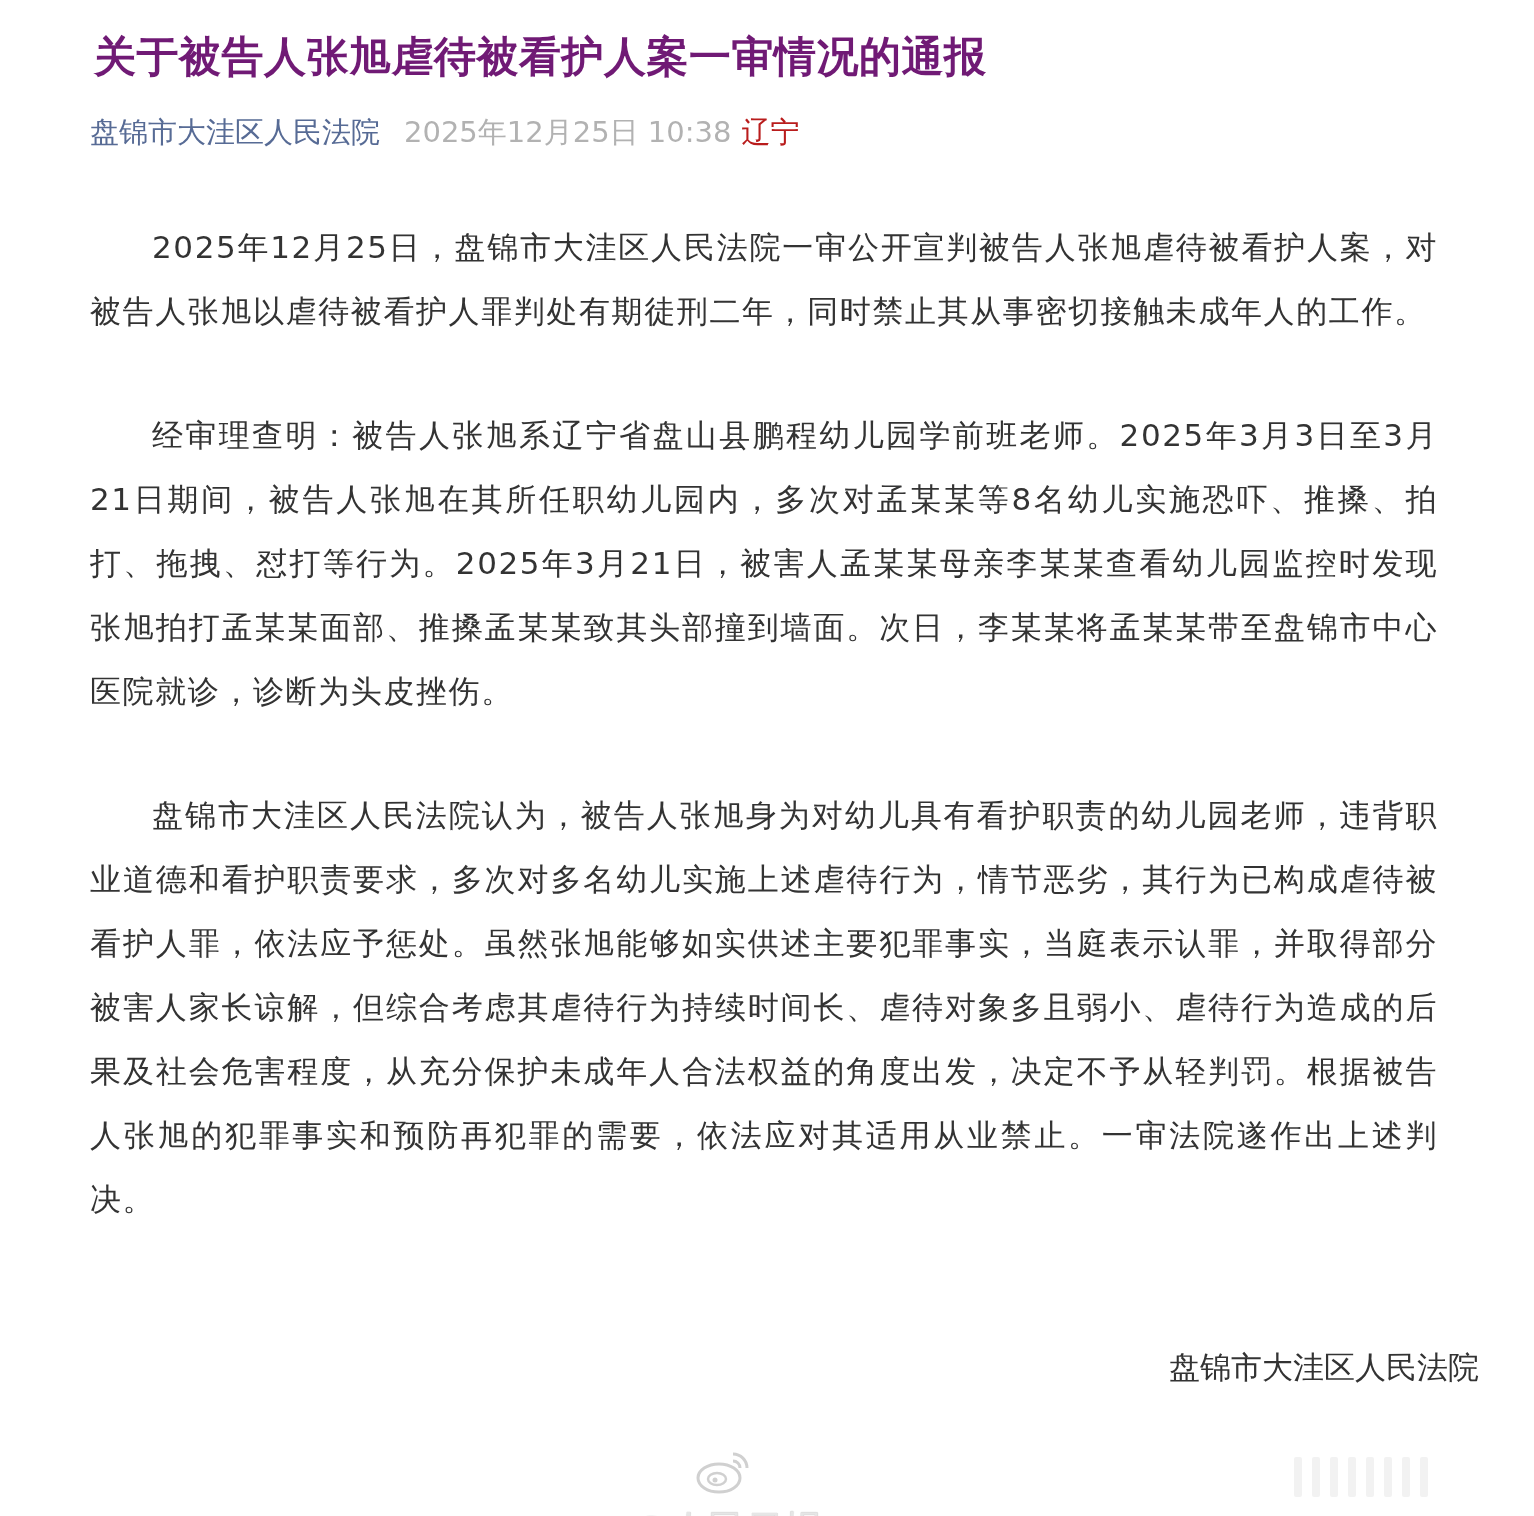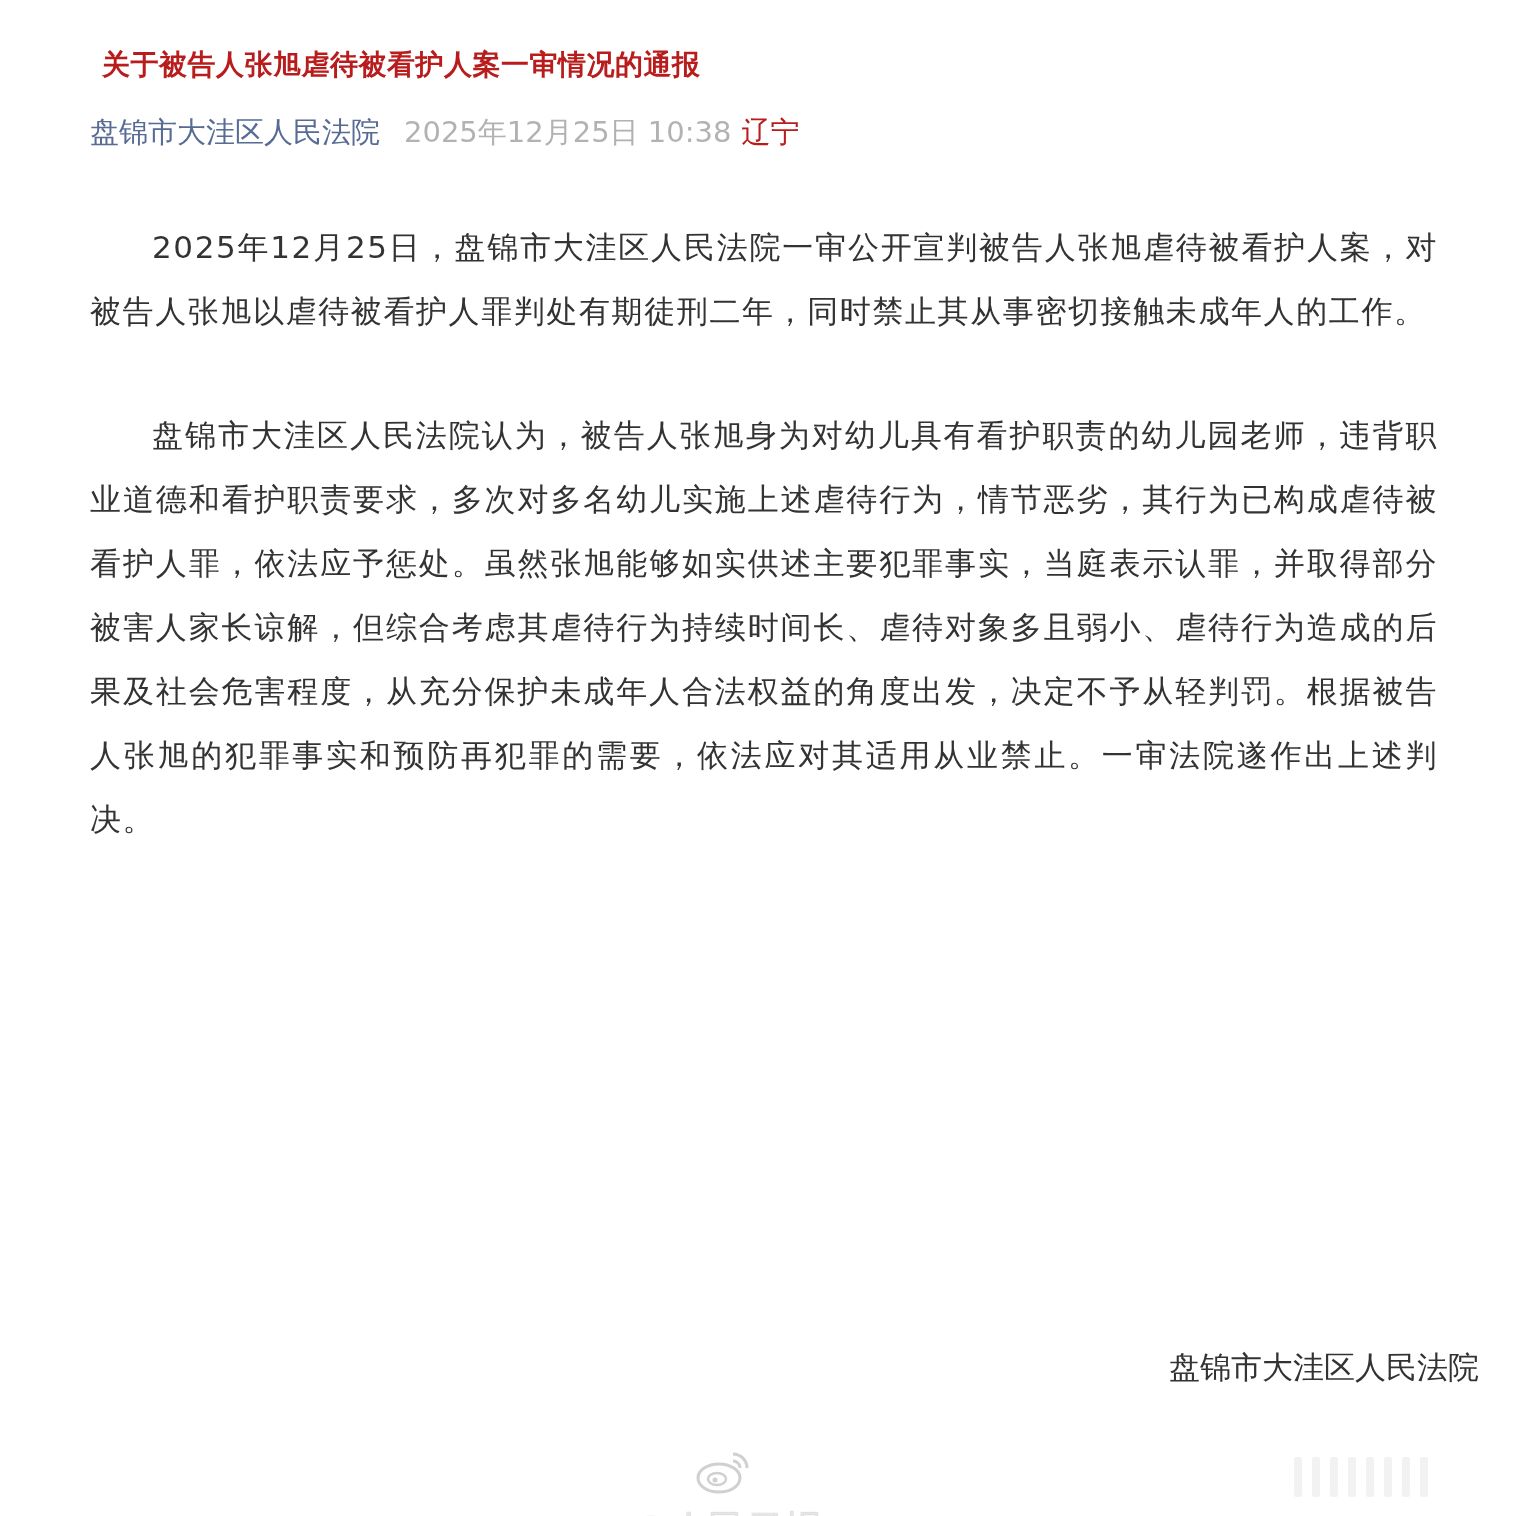--- a/index.html
+++ b/index.html
@@ -18,25 +18,25 @@
     .article {
       position: absolute;
       left: 90px;
       top: 0;
       width: 1352px;
     }
     .title {
       position: absolute;
       left: 0;
       top: 26px;
-      margin: 12px;
-      font-size: 28px;
+      margin: 4px;
+      font-size: 42px;
       line-height: 54px;
       font-weight: bold;
-      color: #b91c1c;
+      color: #701a75;
       white-space: nowrap;
       letter-spacing: 0.5px;
     }
     .meta {
       position: absolute;
       left: 0;
       top: 112px;
       height: 40px;
       display: flex;
       align-items: center;
@@ -126,20 +126,21 @@
   <h1 class="title">关于被告人张旭虐待被看护人案一审情况的通报</h1>
 
   <div class="meta">
     <span class="author">盘锦市大洼区人民法院</span>
     <span class="datetime">2025年12月25日 10:38</span>
     <span class="region">辽宁</span>
   </div>
 
   <div class="body-text">
     <p class="para">2025年12月25日，盘锦市大洼区人民法院一审公开宣判被告人张旭虐待被看护人案，对被告人张旭以虐待被看护人罪判处有期徒刑二年，同时禁止其从事密切接触未成年人的工作。</p>
+    <p class="para">经审理查明：被告人张旭系辽宁省盘山县鹏程幼儿园学前班老师。2025年3月3日至3月21日期间，被告人张旭在其所任职幼儿园内，多次对孟某某等8名幼儿实施恐吓、推搡、拍打、拖拽、怼打等行为。2025年3月21日，被害人孟某某母亲李某某查看幼儿园监控时发现张旭拍打孟某某面部、推搡孟某某致其头部撞到墙面。次日，李某某将孟某某带至盘锦市中心医院就诊，诊断为头皮挫伤。</p>
     <p class="para">盘锦市大洼区人民法院认为，被告人张旭身为对幼儿具有看护职责的幼儿园老师，违背职业道德和看护职责要求，多次对多名幼儿实施上述虐待行为，情节恶劣，其行为已构成虐待被看护人罪，依法应予惩处。虽然张旭能够如实供述主要犯罪事实，当庭表示认罪，并取得部分被害人家长谅解，但综合考虑其虐待行为持续时间长、虐待对象多且弱小、虐待行为造成的后果及社会危害程度，从充分保护未成年人合法权益的角度出发，决定不予从轻判罚。根据被告人张旭的犯罪事实和预防再犯罪的需要，依法应对其适用从业禁止。一审法院遂作出上述判决。</p>
   </div>
 </div>
 
 <div class="signature">
   <div>盘锦市大洼区人民法院</div>
 </div>
 
 <div class="watermark">
   <span>

